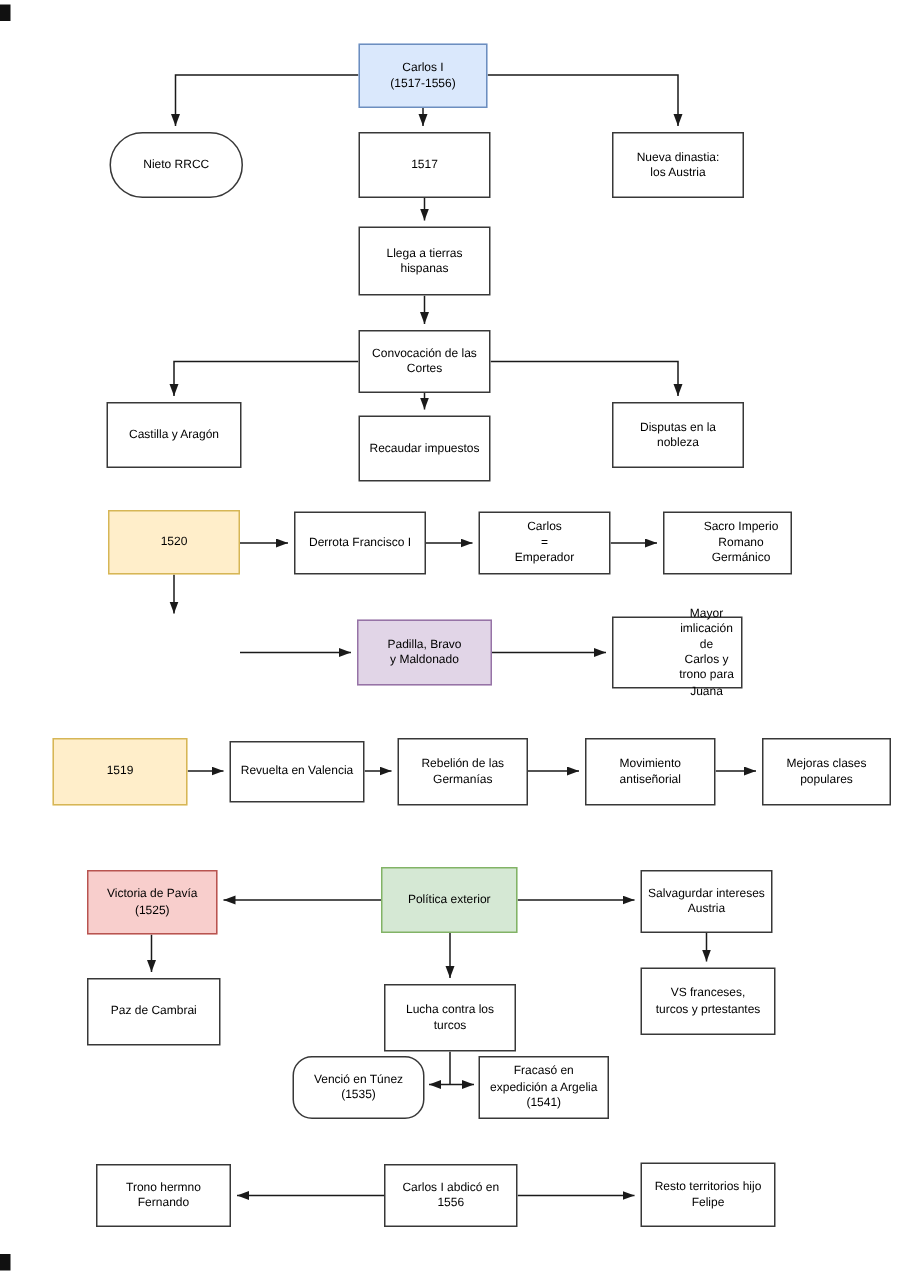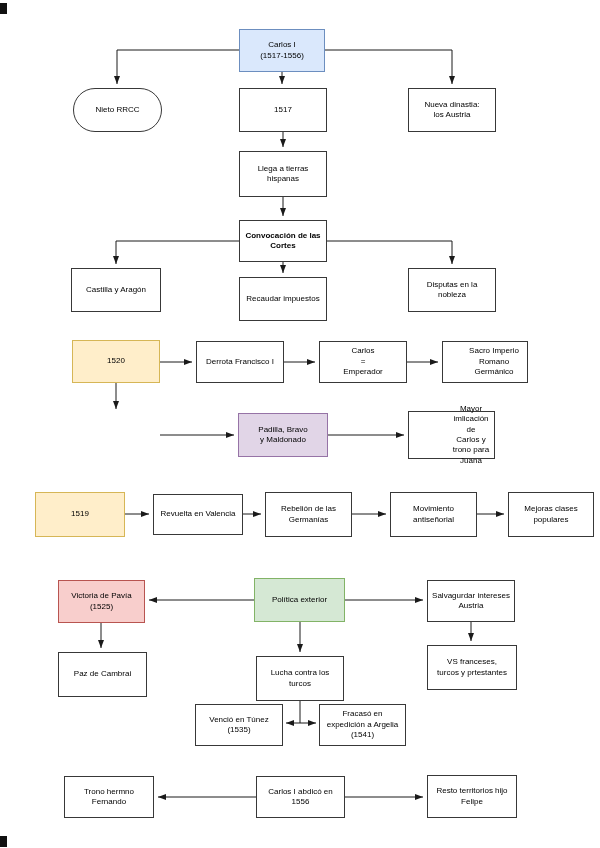--- a/index.html
+++ b/index.html
@@ -58,21 +58,21 @@
   <div class="artifact" style="top:3px"></div>
   <div class="artifact" style="top:836px"></div>
 <div class="node" style="left: 239px; top: 29px; width: 86px; height: 43px; background: rgb(218, 232, 252); border-color: rgb(108, 142, 191);">Carlos I
 (1517-1556)</div>
     <div class="node" style="left: 73px; top: 88px; width: 89px; height: 44px; background: rgb(255, 255, 255); border-color: rgb(56, 56, 56); border-radius: 22px;">Nieto RRCC</div>
     <div class="node" style="left: 239px; top: 88px; width: 88px; height: 44px; background: rgb(255, 255, 255); border-color: rgb(56, 56, 56);">1517</div>
     <div class="node" style="left: 408px; top: 88px; width: 88px; height: 44px; background: rgb(255, 255, 255); border-color: rgb(56, 56, 56);">Nueva dinastia:
 los Austria</div>
     <div class="node" style="left: 239px; top: 151px; width: 88px; height: 46px; background: rgb(255, 255, 255); border-color: rgb(56, 56, 56);">Llega a tierras
 hispanas</div>
-    <div class="node" style="left: 239px; top: 220px; width: 88px; height: 42px; background: rgb(255, 255, 255); border-color: rgb(56, 56, 56); font-weight: bold;">Convocación de las
+    <div class="node" style="left: 239px; top: 220px; width: 88px; height: 42px; background: rgb(255, 255, 255); border-color: rgb(56, 56, 56);">Convocación de las
 Cortes</div>
     <div class="node" style="left: 71px; top: 268px; width: 90px; height: 44px; background: rgb(255, 255, 255); border-color: rgb(56, 56, 56);">Castilla y Aragón</div>
     <div class="node" style="left: 239px; top: 277px; width: 88px; height: 44px; background: rgb(255, 255, 255); border-color: rgb(56, 56, 56);">Recaudar impuestos</div>
     <div class="node" style="left: 408px; top: 268px; width: 88px; height: 44px; background: rgb(255, 255, 255); border-color: rgb(56, 56, 56);">Disputas en la
 nobleza</div>
     <div class="node" style="left: 72px; top: 340px; width: 88px; height: 43px; background: rgb(255, 238, 202); border-color: rgb(214, 182, 86);">1520</div>
     <div class="node" style="left: 196px; top: 341px; width: 88px; height: 42px; background: rgb(255, 255, 255); border-color: rgb(56, 56, 56);">Derrota Francisco I</div>
     <div class="node" style="left: 319px; top: 341px; width: 88px; height: 42px; background: rgb(255, 255, 255); border-color: rgb(56, 56, 56);">Carlos
 =
 Emperador</div>
@@ -94,21 +94,21 @@
     <div class="node" style="left: 58px; top: 580px; width: 87px; height: 43px; background: rgb(248, 206, 204); border-color: rgb(184, 84, 80);">Victoria de Pavía
 (1525)</div>
     <div class="node" style="left: 254px; top: 578px; width: 91px; height: 44px; background: rgb(213, 232, 212); border-color: rgb(130, 179, 102);">Política exterior</div>
     <div class="node" style="left: 427px; top: 580px; width: 88px; height: 42px; background: rgb(255, 255, 255); border-color: rgb(56, 56, 56);">Salvagurdar intereses
 Austria</div>
     <div class="node" style="left: 58px; top: 652px; width: 89px; height: 45px; background: rgb(255, 255, 255); border-color: rgb(56, 56, 56);">Paz de Cambrai</div>
     <div class="node" style="left: 256px; top: 656px; width: 88px; height: 45px; background: rgb(255, 255, 255); border-color: rgb(56, 56, 56);">Lucha contra los
 turcos</div>
     <div class="node" style="left: 427px; top: 645px; width: 90px; height: 45px; background: rgb(255, 255, 255); border-color: rgb(56, 56, 56);">VS franceses,
 turcos y prtestantes</div>
-    <div class="node" style="left: 195px; top: 704px; width: 88px; height: 42px; background: rgb(255, 255, 255); border-color: rgb(56, 56, 56);">Venció en Túnez
+    <div class="node" style="left: 195px; top: 704px; width: 88px; height: 42px; background: rgb(255, 255, 255); border-color: rgb(56, 56, 56); border-radius: 13px;">Venció en Túnez
 (1535)</div>
     <div class="node" style="left: 319px; top: 704px; width: 87px; height: 42px; background: rgb(255, 255, 255); border-color: rgb(56, 56, 56);">Fracasó en
 expedición a Argelia
 (1541)</div>
     <div class="node" style="left: 64px; top: 776px; width: 90px; height: 42px; background: rgb(255, 255, 255); border-color: rgb(56, 56, 56);">Trono hermno
 Fernando</div>
     <div class="node" style="left: 256px; top: 776px; width: 89px; height: 42px; background: rgb(255, 255, 255); border-color: rgb(56, 56, 56);">Carlos I abdicó en
 1556</div>
     <div class="node" style="left: 427px; top: 775px; width: 90px; height: 43px; background: rgb(255, 255, 255); border-color: rgb(56, 56, 56);">Resto territorios hijo
 Felipe</div>

